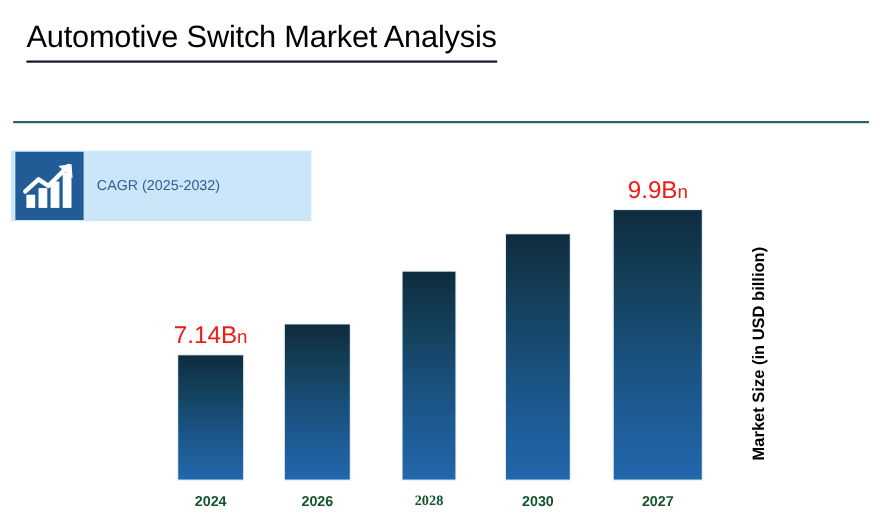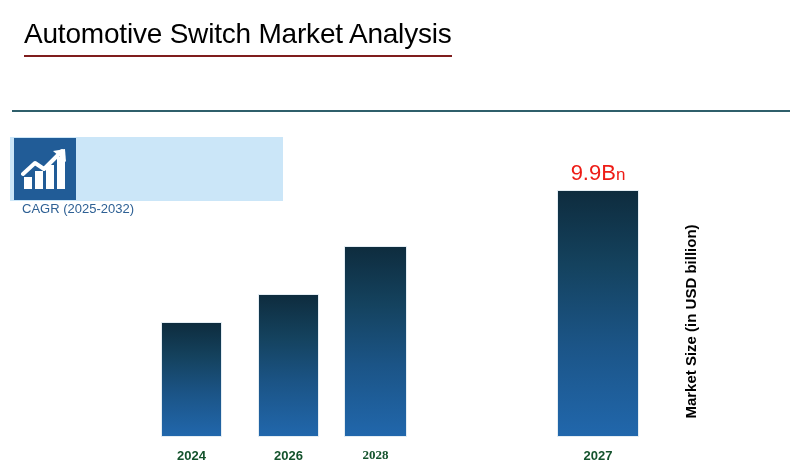--- a/index.html
+++ b/index.html
@@ -26,21 +26,21 @@
   .title-line {
     font-size: 28px;
     line-height: 40px;
     color: #000000;
     font-weight: 400;
     letter-spacing: -0.2px;
     white-space: nowrap;
     display: block;
     width: -moz-fit-content;
     width: fit-content;
-    border-bottom: 2px solid #7f1d1d;
+    border-bottom: 2px solid #0f172a;
     padding-bottom: 1px;
   }
 
   
   #header-rule {
     position: absolute;
     left: 12px;
     top: 110px;
     width: 778px;
     height: 2px;
@@ -50,21 +50,20 @@
   
   #cagr-badge {
     position: absolute;
     left: 10px;
     top: 137px;
     width: 273px;
     height: 64px;
     background: #cbe6f8;
     display: flex;
     align-items: stretch;
-    flex-direction: column;
   }
   #cagr-icon-square {
     width: 62px;
     height: 62px;
     margin: 1px 0 1px 4px;
     background: #215c97;
     flex: 0 0 auto;
     display: flex;
     align-items: center;
     justify-content: center;
@@ -171,34 +170,41 @@
     </svg>
   </div>
   <div id="cagr-text">
     <div id="cagr-label">CAGR (2025-2032)</div>
   </div>
 </div>
 
 <div id="chart-area">
 
   <div class="bar-group" style="left:162px;width:59px;height:113px;">
+    <div class="bar-value" style="bottom:117px;">
+      <span>7.14B<span class="unit-n">n</span></span>
+    </div>
     <div class="bar" style="height:113px;"></div>
     <div class="bar-tick">2024</div>
   </div>
 
   <div class="bar-group" style="left:259px;width:59px;height:141px;margin-top:48px;">
     <div class="bar" style="height:141px;"></div>
     <div class="bar-tick">2026</div>
   </div>
 
-  <div class="bar-group" style="left:345px;width:61px;height:189px;font-family:Liberation Serif, serif;">
+  <div class="bar-group" style="left:366px;width:48px;height:189px;font-family:Liberation Serif, serif;">
     <div class="bar" style="height:189px;"></div>
     <div class="bar-tick">2028</div>
   </div>
 
+  <div class="bar-group" style="left:460px;width:58px;height:223px;">
+    <div class="bar" style="height:223px;"></div>
+    <div class="bar-tick">2030</div>
+  </div>
 
   <div class="bar-group" style="left:558px;width:80px;height:245px;">
     <div class="bar-value" style="bottom:249px;">
       <span>9.9B<span class="unit-n">n</span></span>
     </div>
     <div class="bar" style="height:245px;"></div>
     <div class="bar-tick">2027</div>
   </div>
 </div>
 

